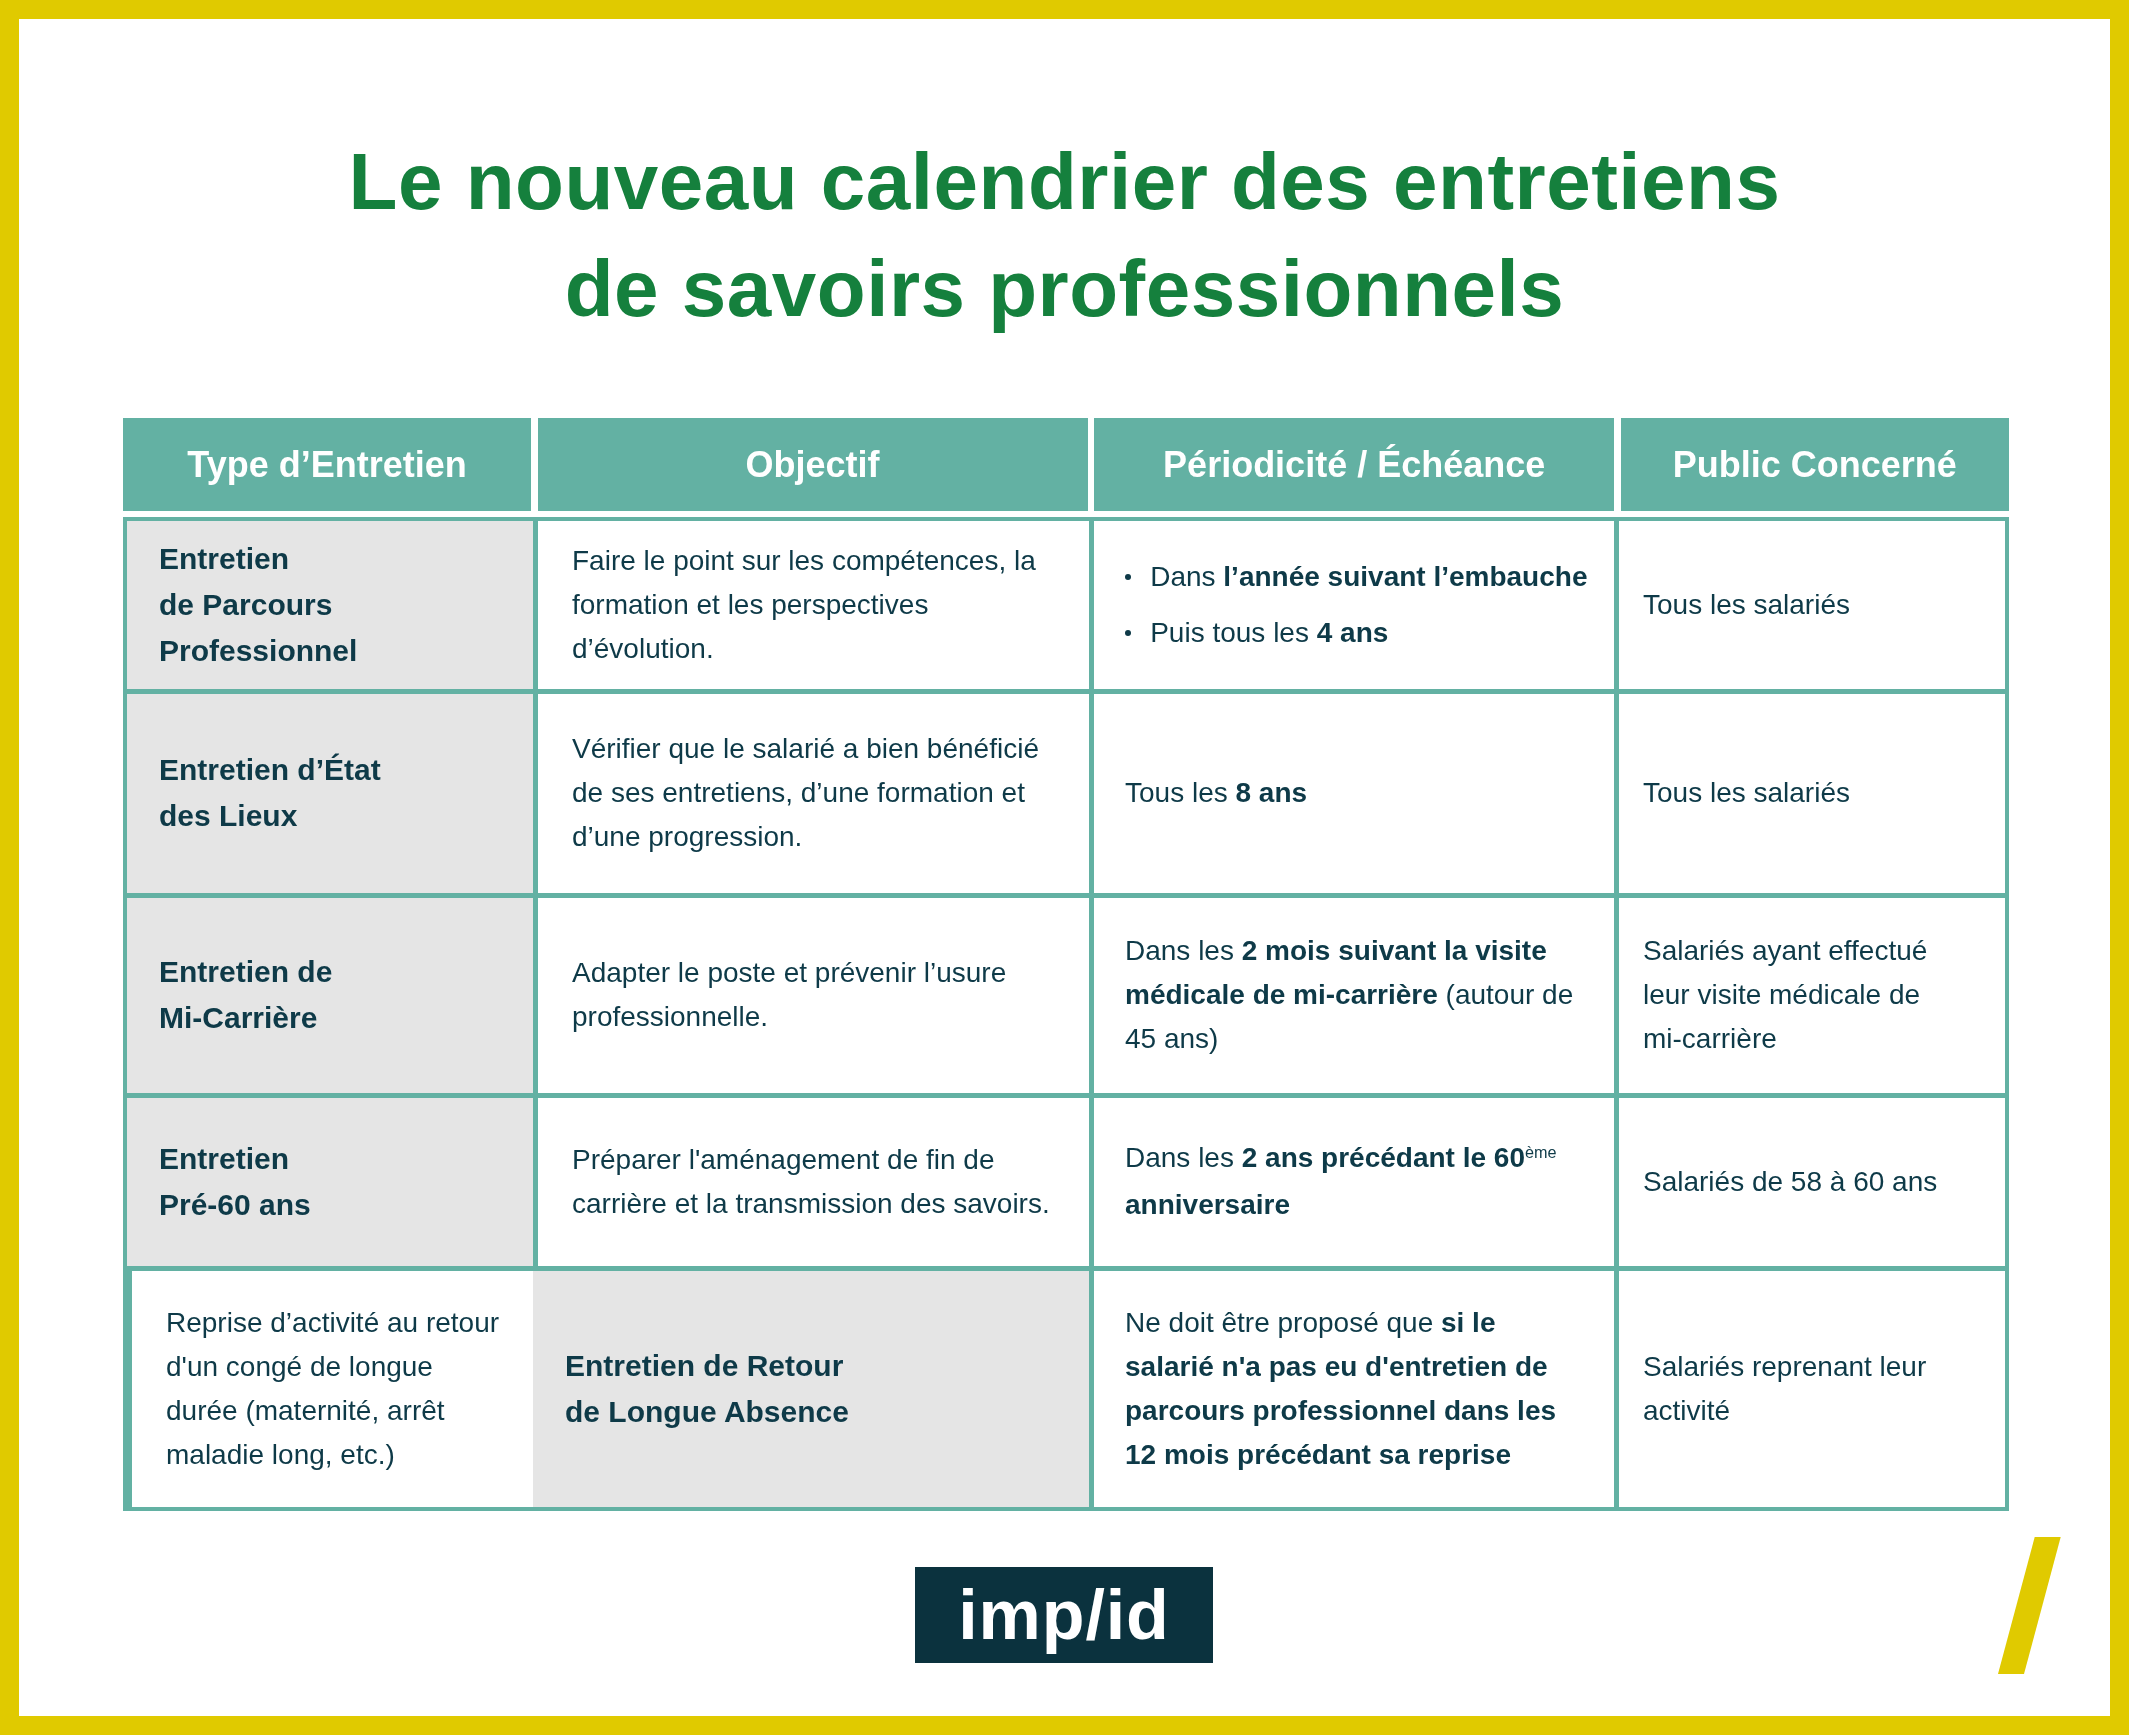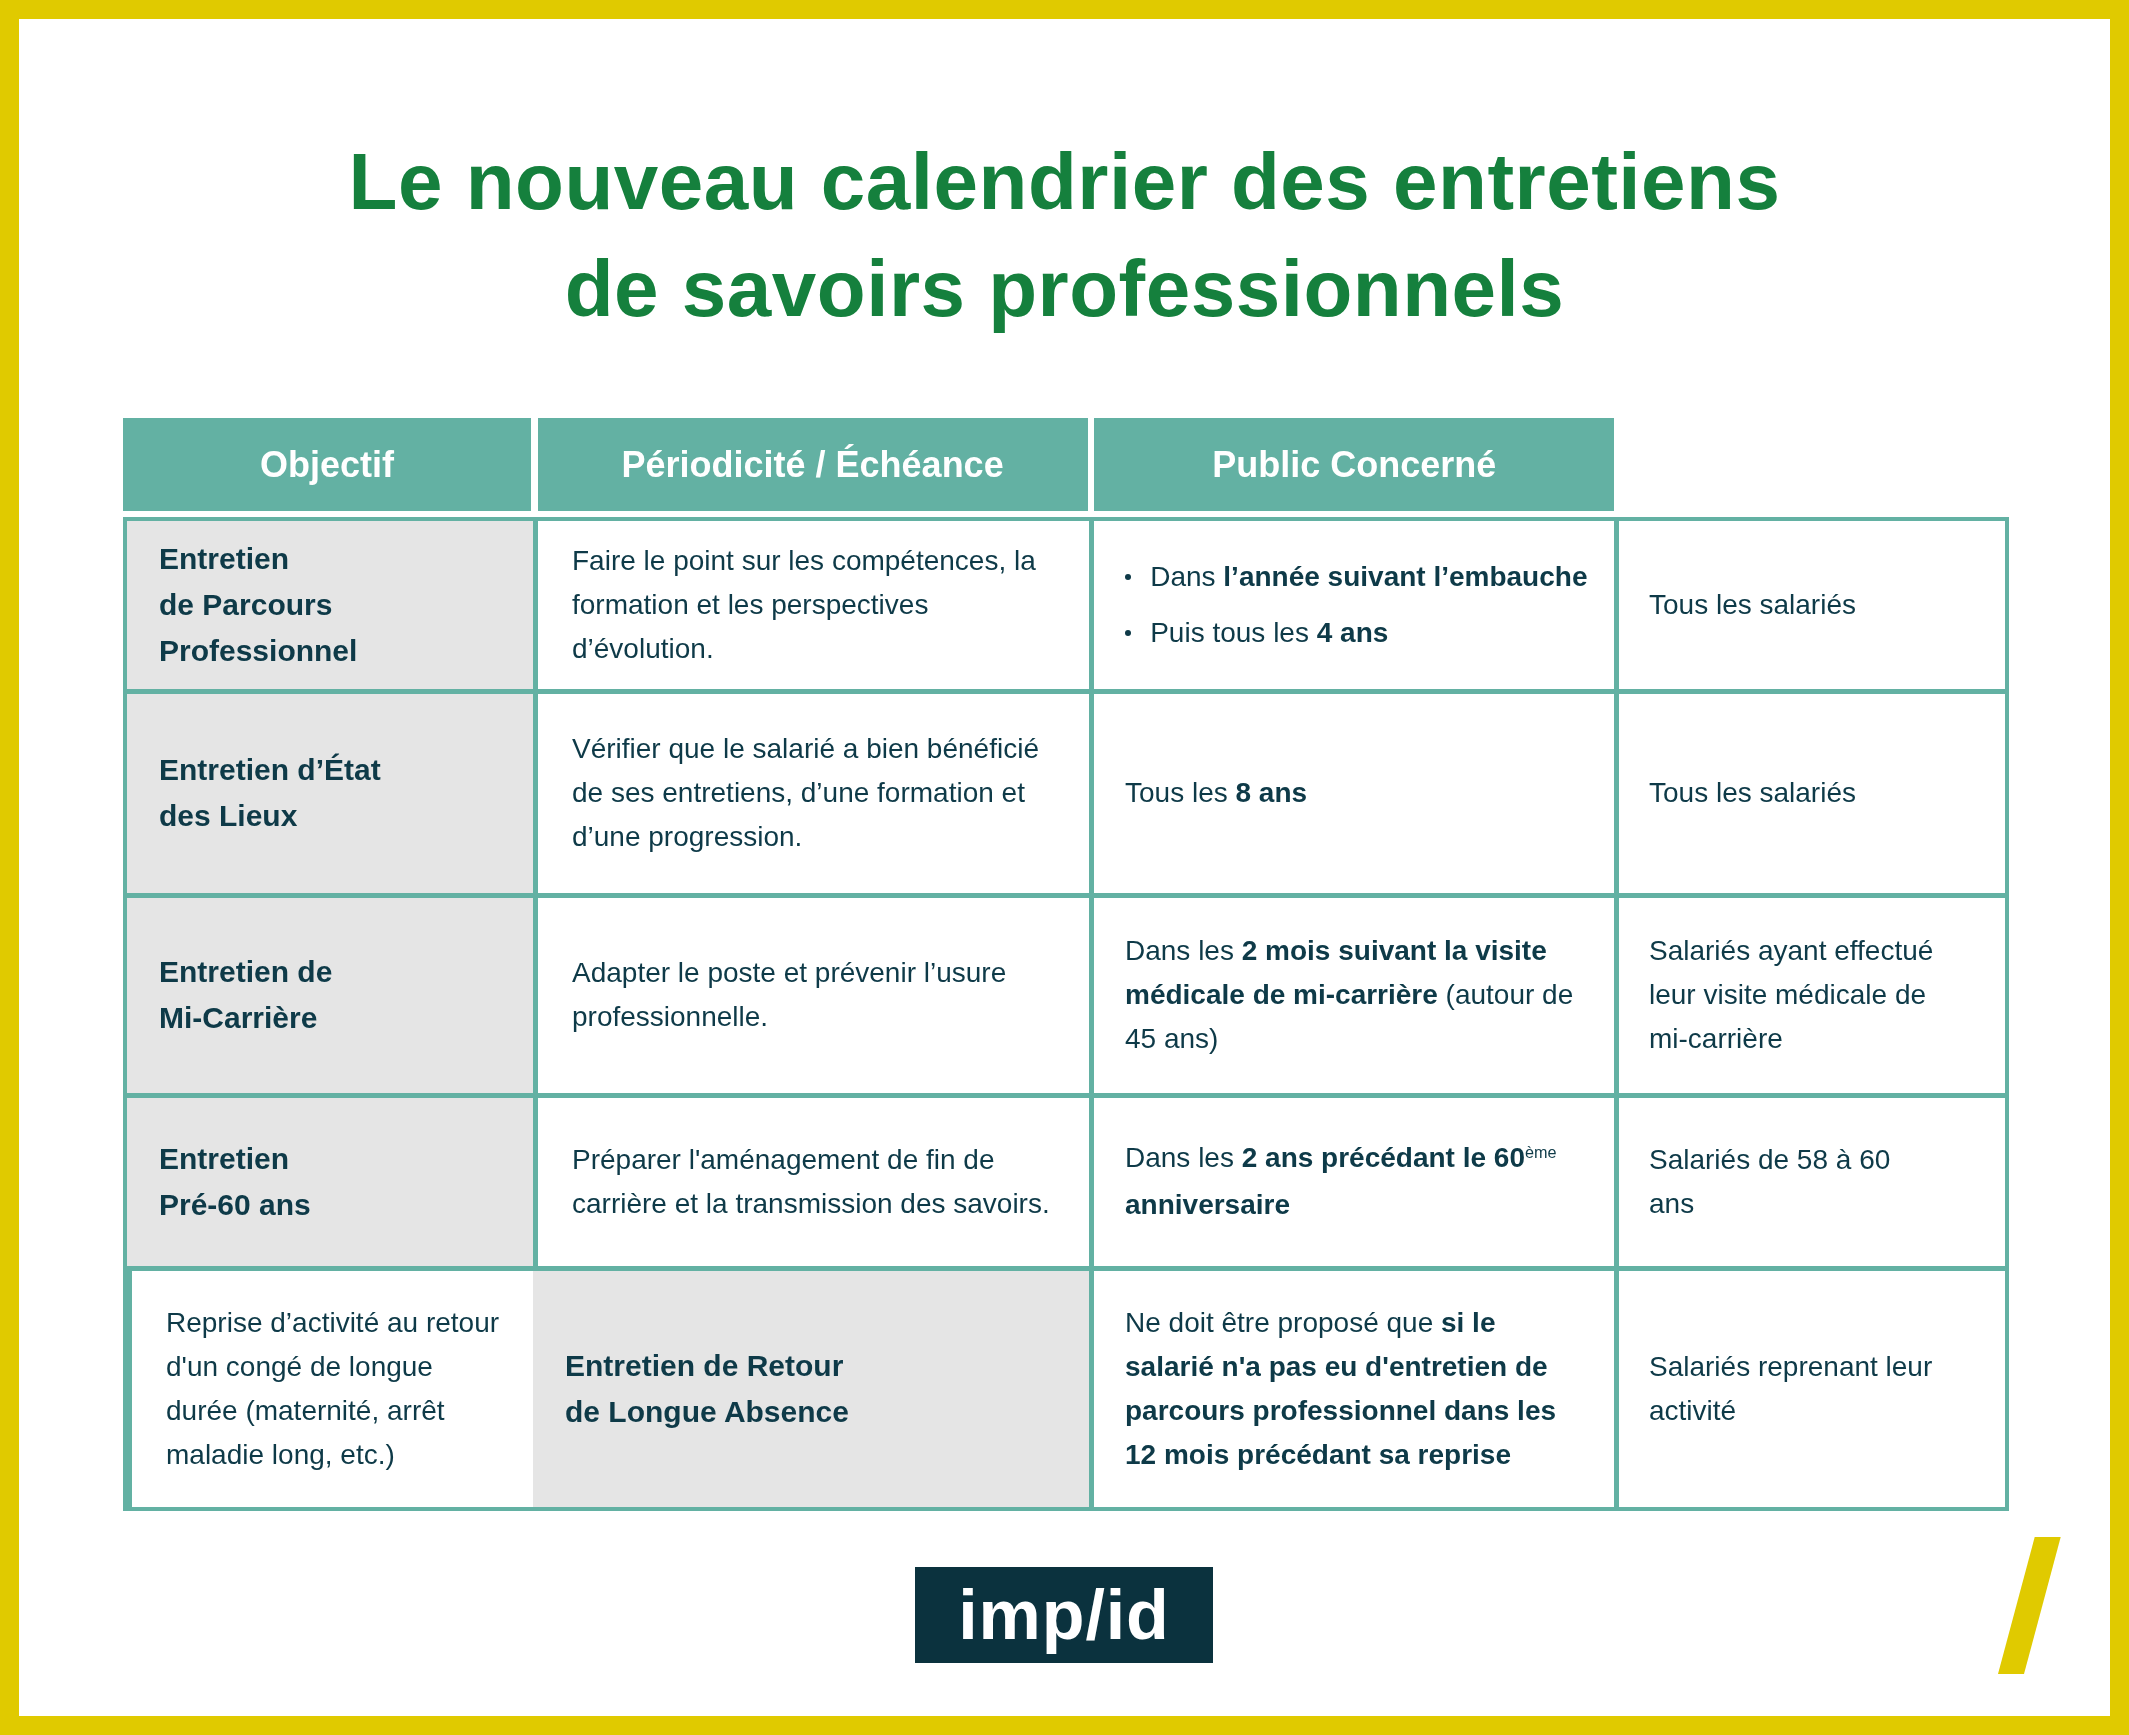--- a/index.html
+++ b/index.html
@@ -63,21 +63,21 @@
   }
   .col-type {
     background:#e5e5e5;
     font-weight:bold;
     font-size:30px; line-height:46px;
     padding-left:32px; padding-right:17px;
   }
   .col-obj, .col-per, .col-pub { border-left:5.7px solid #63b1a3; }
   .col-obj { padding-left:34px; padding-right:26.5px; }
   .col-per { padding-left:31px; padding-right:26.5px; }
-  .col-pub { padding-left:30px; padding-right:62px; }
+  .col-pub { padding-left:24px; padding-right:62px; }
   .td p { margin:0; }
   b { font-weight:bold; }
   .sup { font-size:0.58em; position:relative; top:-0.55em; font-weight:normal; }
   .bullets { list-style:none; margin:0; padding:0; }
   .bullets li { display:flex; }
   .bullets li + li { margin-top:12.3px; }
   .dot {
     flex:0 0 auto;
     width:6.2px; height:6.2px; border-radius:50%;
     background:#0e3a48;
@@ -106,20 +106,21 @@
 <div class="frame"></div>
 
 <div class="title">
   <div>Le nouveau calendrier des entretiens</div>
   <div>de savoirs professionnels</div>
 </div>
 
 <div class="table">
 
   <div class="thead">
+    <div class="th">Type d’Entretien</div>
     <div class="th">Objectif</div>
     <div class="th">Périodicité / Échéance</div>
     <div class="th">Public Concerné</div>
   </div>
 
   <div class="tbody">
 
     <div class="trow r1">
       <div class="td col-type">
         <div>

